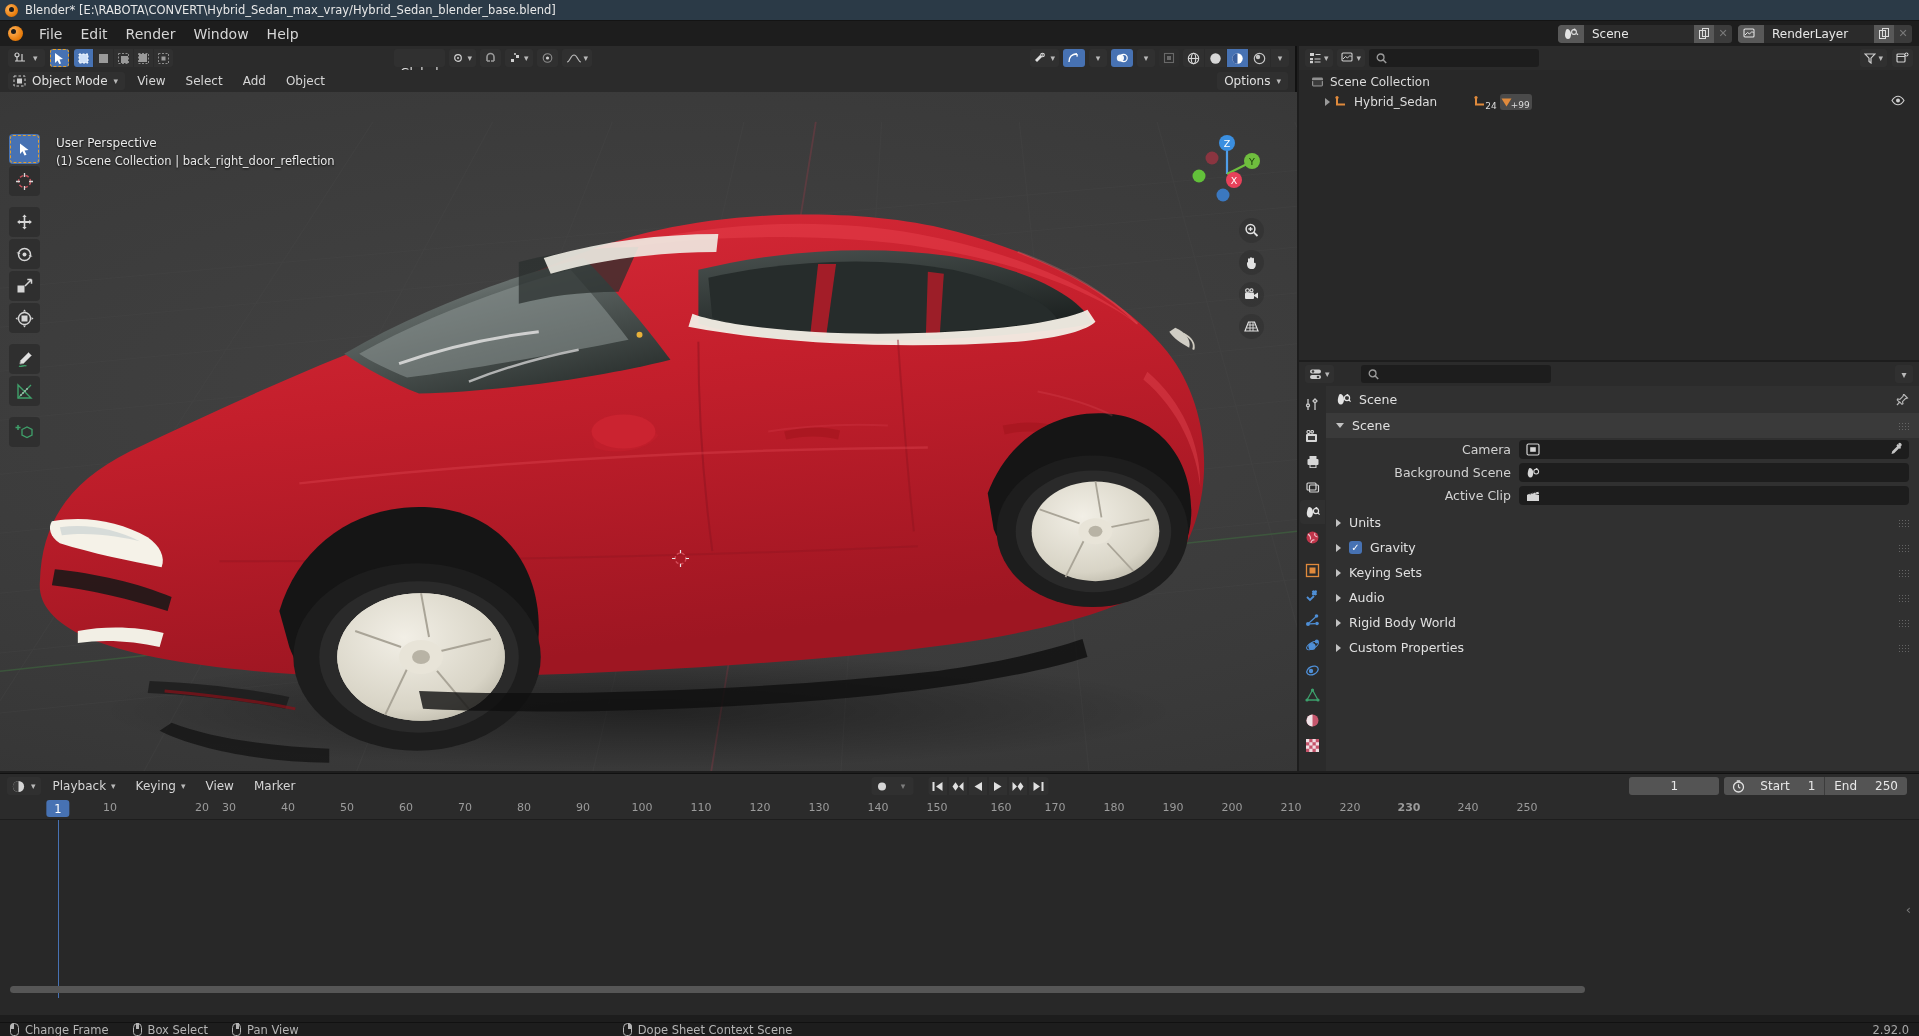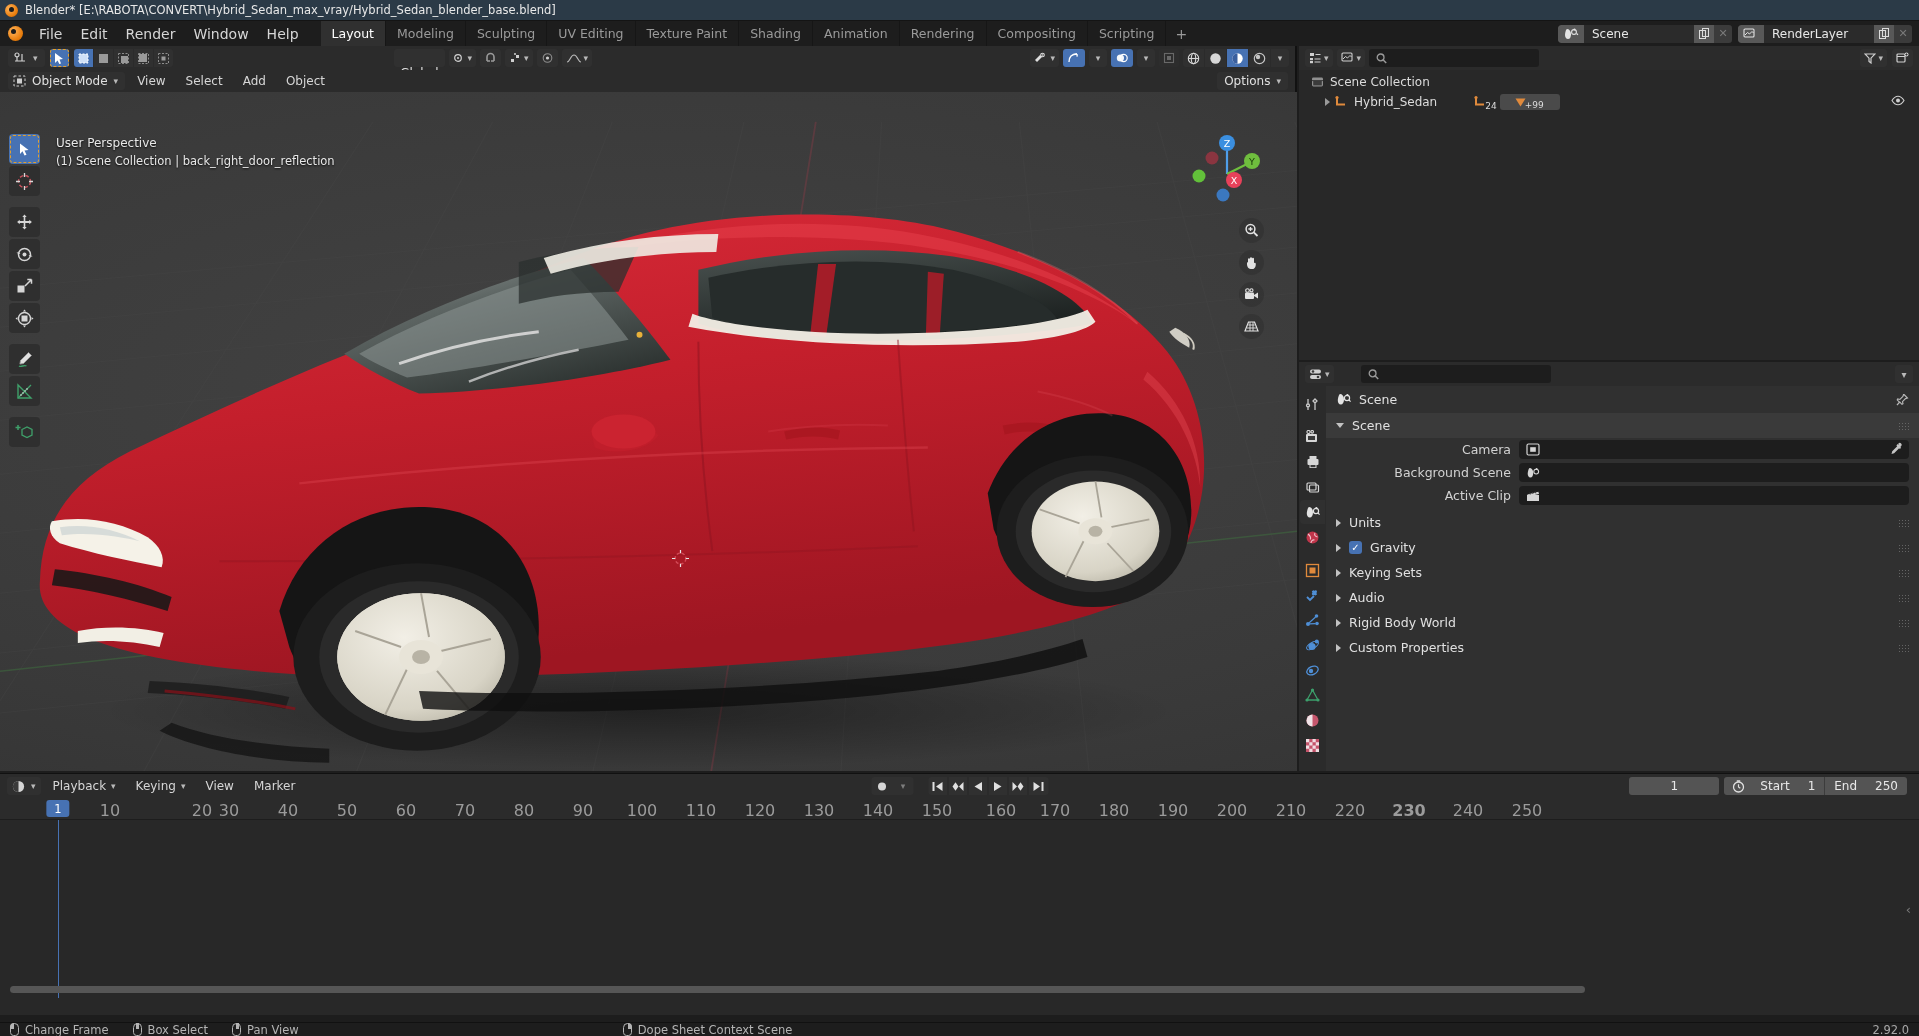--- a/index.html
+++ b/index.html
@@ -175,21 +175,21 @@
     padding-left: 12px; font-size: 12px; color: #dcdcdc; position: relative;
   }
   .ol-row.indent { padding-left: 26px; }
   .disc { width: 0; height: 0; border-left: 5px solid #9a9a9a; border-top: 4px solid transparent; border-bottom: 4px solid transparent; }
   .eye { position: absolute; right: 14px; }
   .badge-count {
     font-size: 9px; color: #dcdcdc; background: transparent;
     position: relative; top: 4px; left: -3px;
   }
   .mesh-chip {
-    background: #4a4a4a; border-radius: 3px; padding: 0 14px; display: flex;
+    background: #4a4a4a; border-radius: 3px; padding: 0 0; display: flex;
     align-items: center; height: 16px;
   }
 
   
   .props {
     position: absolute; left: 1299px; top: 362px; width: 620px; height: 409px;
     background: #303030;
   }
   .props-hdr {
     height: 24px; background: #2b2b2b; display: flex; align-items: center;
@@ -274,21 +274,21 @@
     height: 18px; background: #545454; border-radius: 3px; display: flex;
     align-items: center; font-size: 12px; color: #e8e8e8; overflow: hidden;
   }
   .range-field .seg { padding: 0 9px; display: flex; align-items: center; gap: 18px; height: 18px; }
   .range-field .seg + .seg { border-left: 1px solid #3c3c3c; }
   .tl-ruler {
     height: 22px; background: #2b2b2b; position: relative;
     border-bottom: 1px solid #1d1d1d;
   }
   .tick {
-    position: absolute; top: 3px; font-size: 16px; color: #9b9b9b;
+    position: absolute; top: 3px; font-size: 11px; color: #9b9b9b;
     transform: translateX(-50%);
   }
   .cur-frame {
     position: absolute; top: 2px; height: 17px; background: #4772b3;
     border-radius: 3px; color: #fff; font-size: 11.5px; display: flex;
     align-items: center; justify-content: center; padding: 0 8px;
     transform: translateX(-50%);
   }
   .tl-body { position: relative; height: 178px; background: #282828; }
   .playhead-line {
@@ -331,33 +331,20 @@
   <div class="topbar">
     <div class="tb-logo">
       <span class="blender-logo"></span>
     </div>
     <div class="menu-item">File</div>
     <div class="menu-item">Edit</div>
     <div class="menu-item">Render</div>
     <div class="menu-item">Window</div>
     <div class="menu-item">Help</div>
 
-    <div class="ws-tabs">
-      <div class="ws-tab active">Layout</div>
-      <div class="ws-tab">Modeling</div>
-      <div class="ws-tab">Sculpting</div>
-      <div class="ws-tab">UV Editing</div>
-      <div class="ws-tab">Texture Paint</div>
-      <div class="ws-tab">Shading</div>
-      <div class="ws-tab">Animation</div>
-      <div class="ws-tab">Rendering</div>
-      <div class="ws-tab">Compositing</div>
-      <div class="ws-tab">Scripting</div>
-      <div class="ws-plus">+</div>
-    </div>
 
     <div class="tb-right">
       <div class="id-block">
         <div class="id-icon">
           <svg width="16" height="12" viewBox="0 0 16 12">
               <path d="M4 1c2 0 4 2 4 5s-1 5-3 5-3-2-3-4 1-6 2-6z" fill="#e3e3e3"></path>
               <circle cx="11" cy="4" r="2.4" fill="none" stroke="#e3e3e3" stroke-width="1.1"></circle>
               <circle cx="11.5" cy="1.6" r="1" fill="#e3e3e3"></circle>
               <path d="M13.6 5.5l1.4 1.4" stroke="#e3e3e3" stroke-width="1.1"></path>
             </svg>

